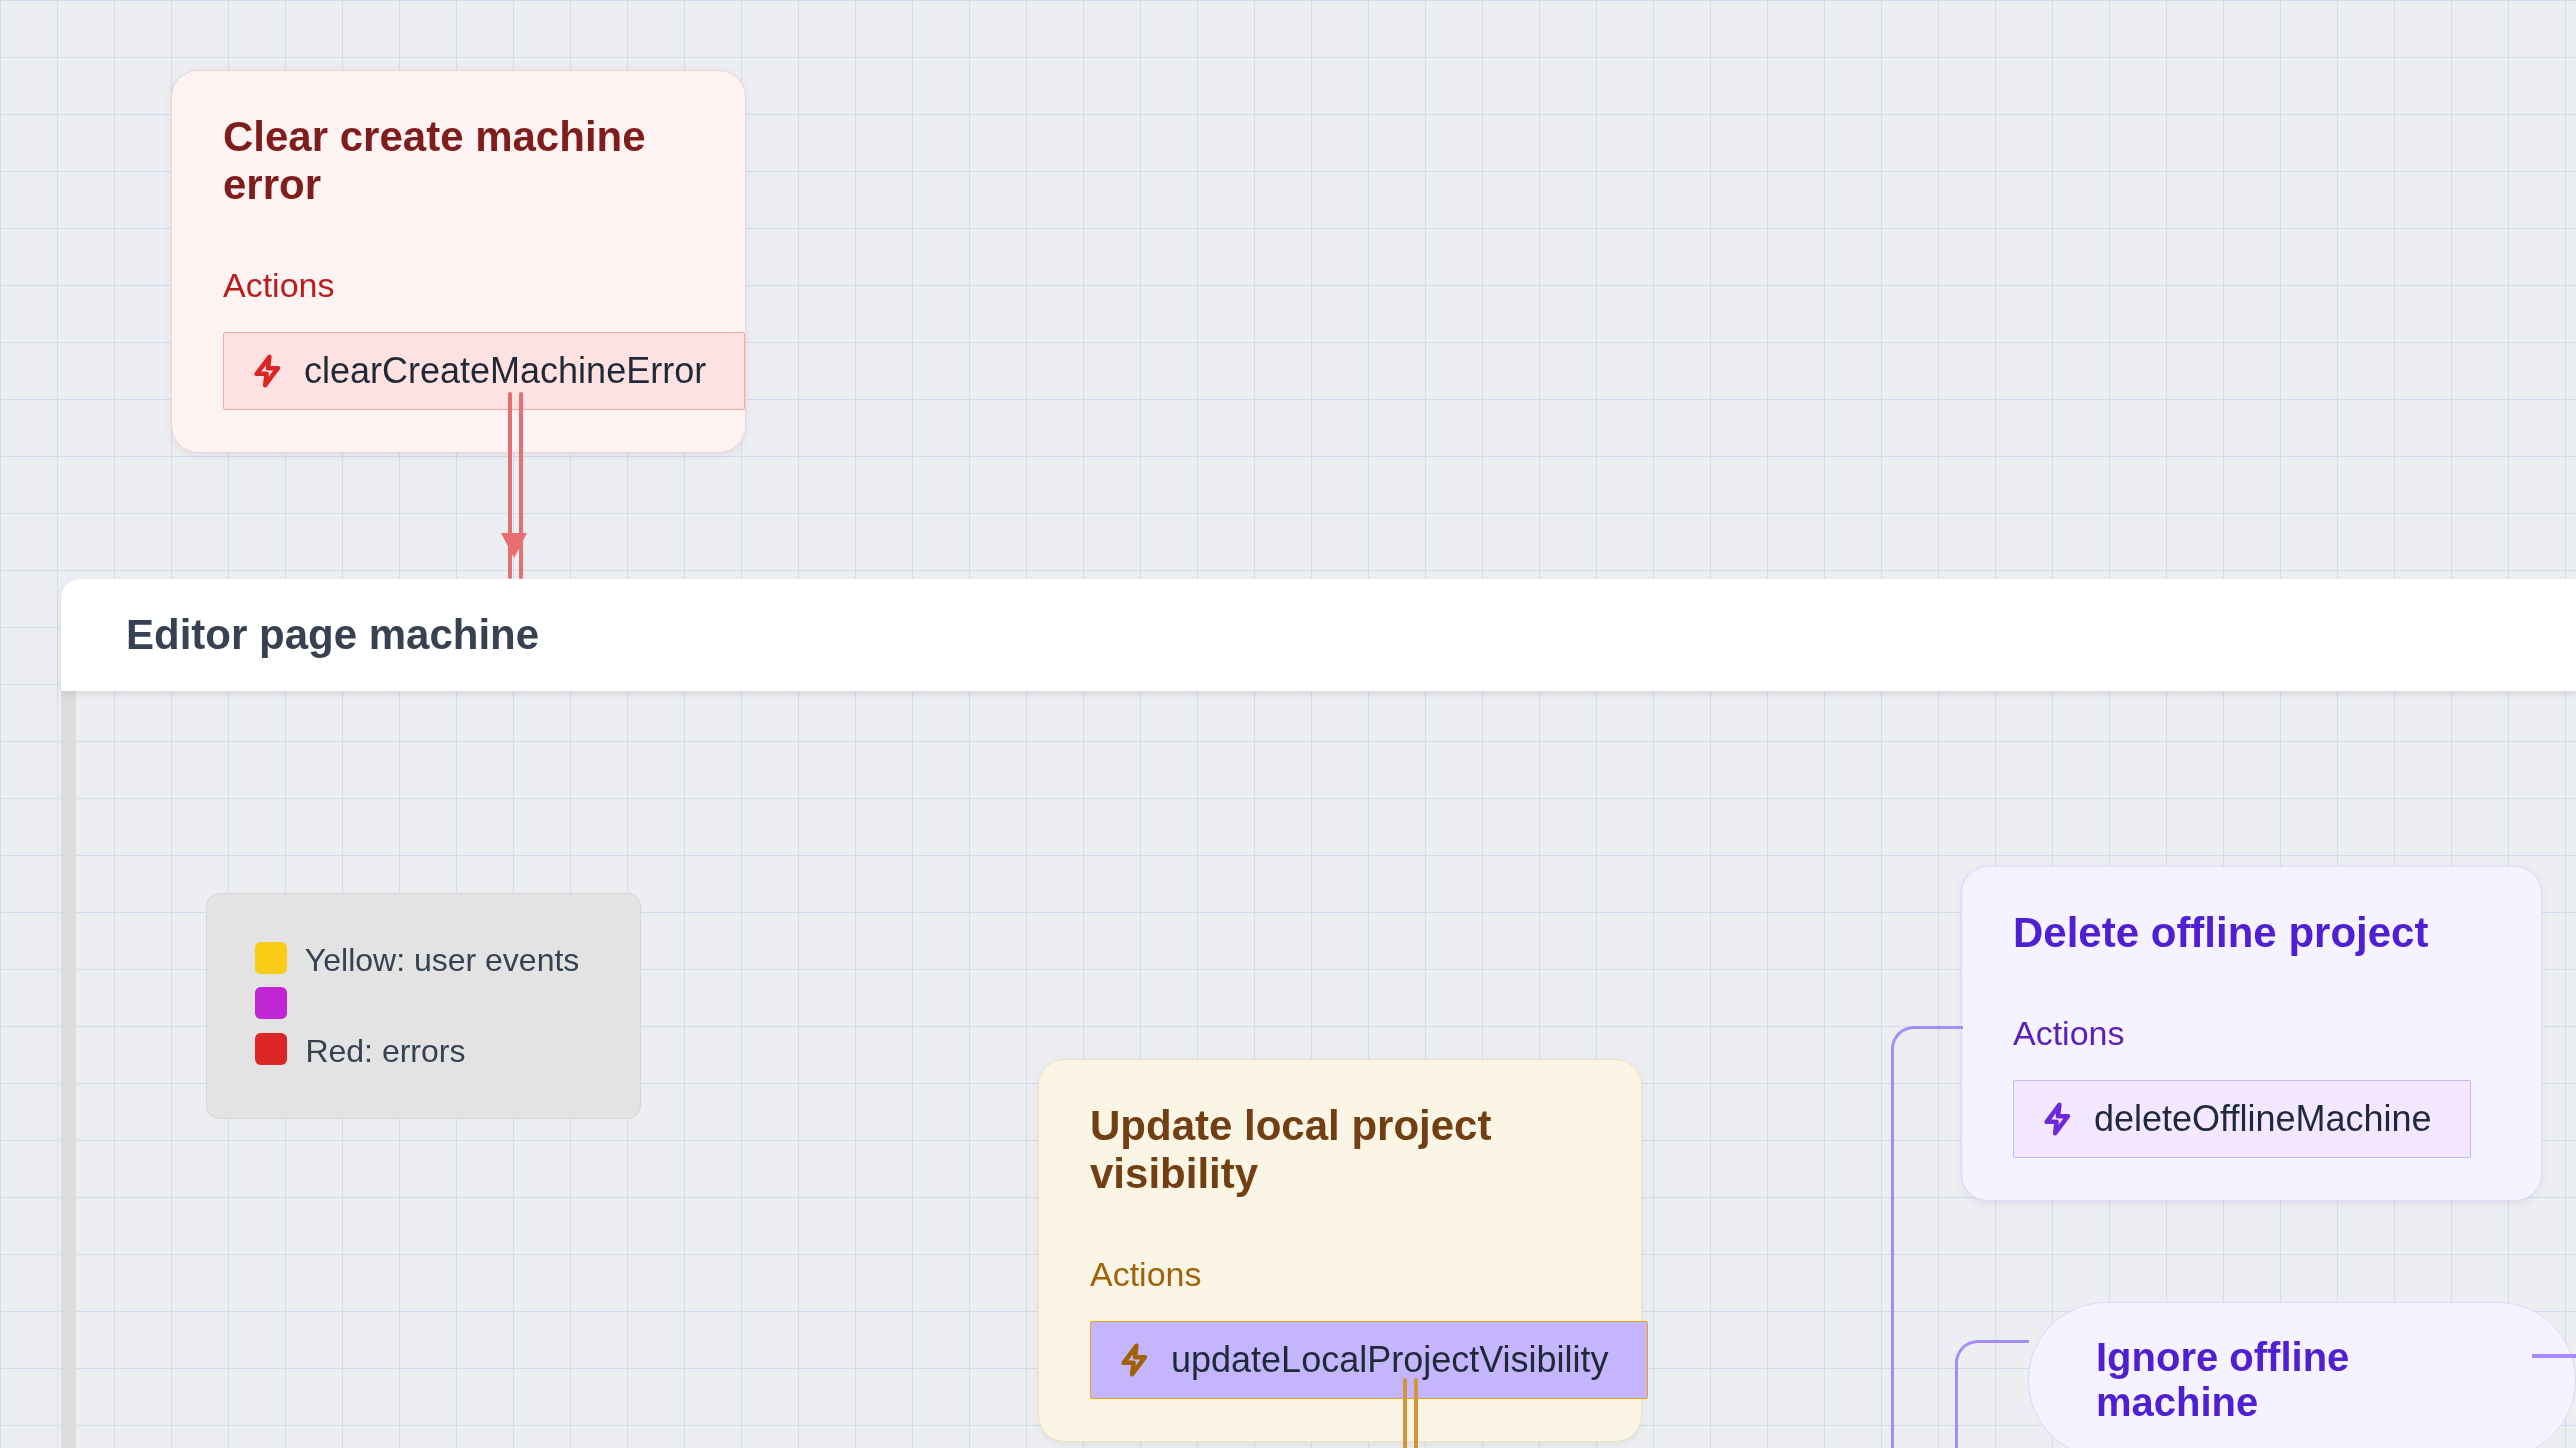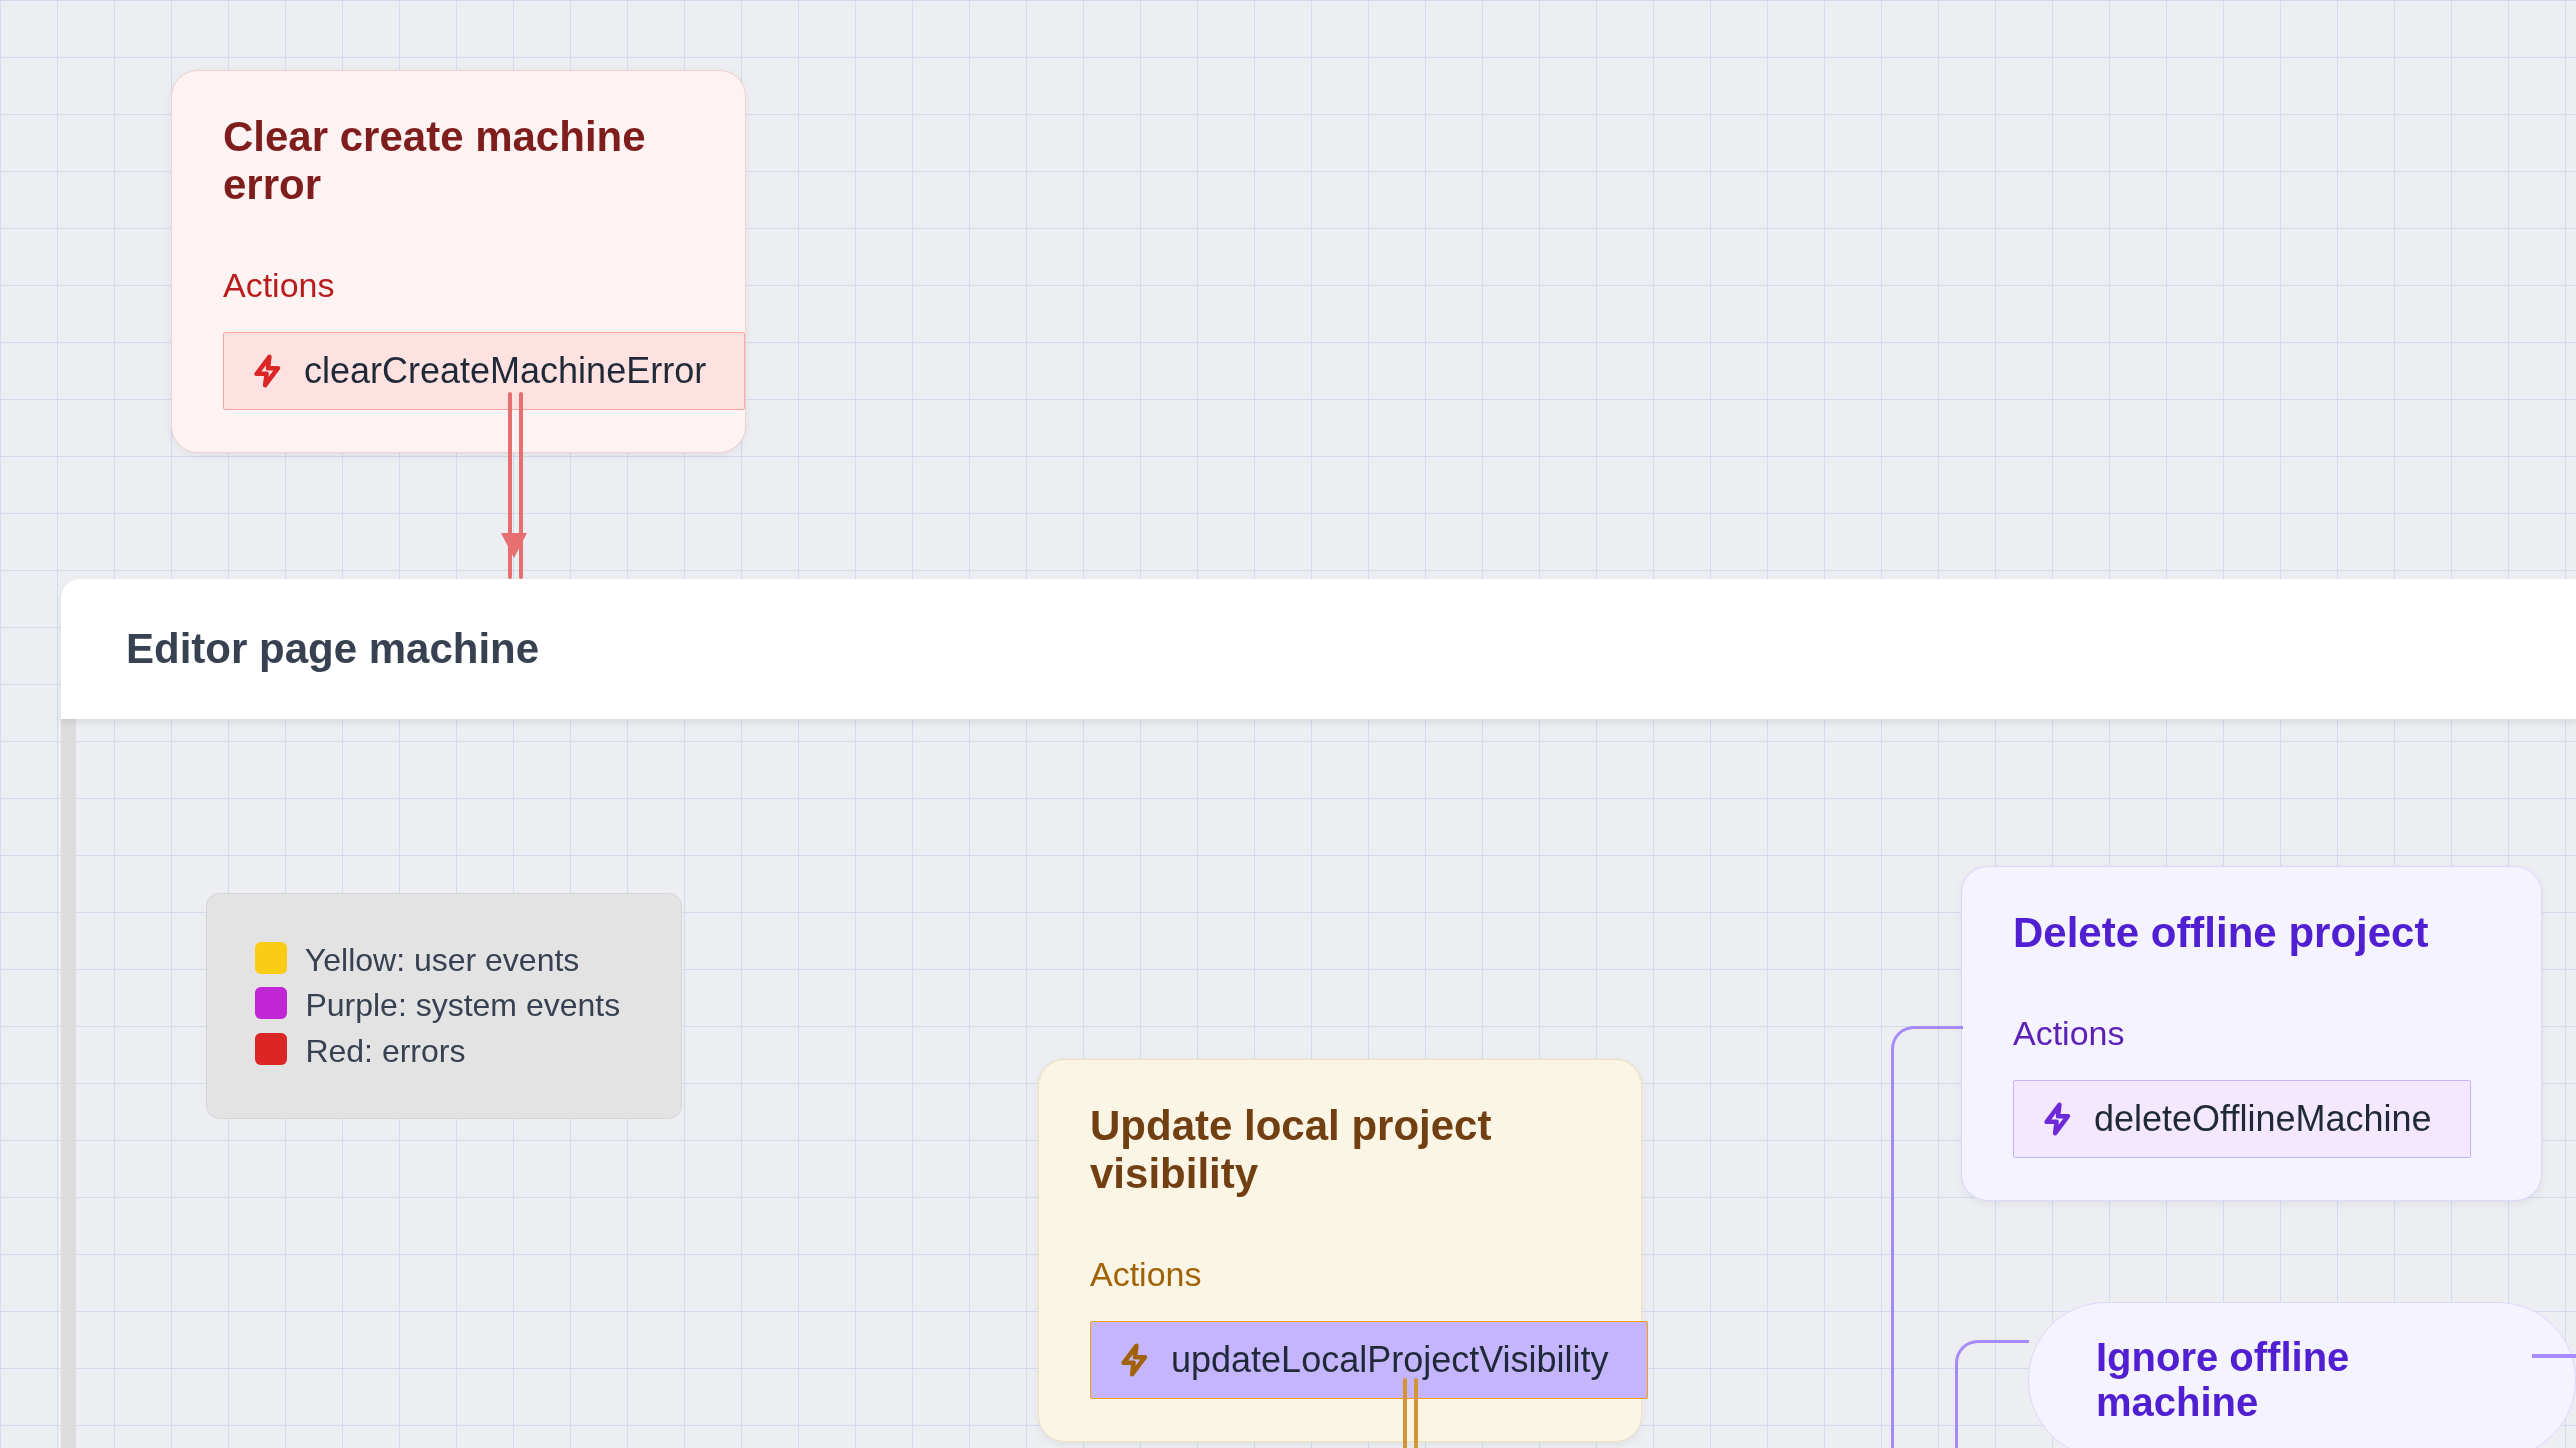--- a/index.html
+++ b/index.html
@@ -69,21 +69,21 @@
 }
 .legend .sw { display:inline-block; width:32px; height:32px; border-radius:5.7px; vertical-align:-2.9px; margin-right:9.5px; }
 
 
 .editor-frame {
   position:absolute; left:61px; top:579px; right:-19px; bottom:-19px;
   border:15.2px solid #dcdcdc; border-right:none; border-bottom:none;
   border-top-left-radius:25px;
 }
 .editor-header{
-  position:absolute; left:61px; top:579px; right:0; height:140px;
+  position:absolute; left:61px; top:579px; right:0; height:112px;
   background:#ffffff; display:flex; align-items:center; padding:0 65px;
   border-top-left-radius:19px;
   box-shadow:0 3.8px 7.6px rgba(0,0,0,.08);
 }
 .editor-header h1{ font-size:42px; font-weight:700; color:#374151; }
 
 
 .connector { position:absolute; }
 .connector.v .a, .connector.v .b { position:absolute; top:0; bottom:0; width:3.8px; border-radius:1.9px; }
 .connector.v .a{ left:0; } .connector.v .b{ left:11.4px; }
@@ -126,21 +126,20 @@
     <h1>Editor page machine</h1>
   </div>
 
   <div class="legend" style="left:206px; top:893px;">
     <div>
       <span class="sw" style="background:#facc15;"></span>
       <span>Yellow: user events</span>
     </div>
     <div>
       <span class="sw" style="background:#c026d3;"></span>
-      <span>Purple: system events</span>
     </div>
     <div>
       <span class="sw" style="background:#dc2626;"></span>
       <span>Red: errors</span>
     </div>
   </div>
 
   <div class="panel panel-yellow" style="left:1038px; top:1059px; width:604px;">
     <h2>Update local project visibility</h2>
     <div class="section-label">Actions</div>

